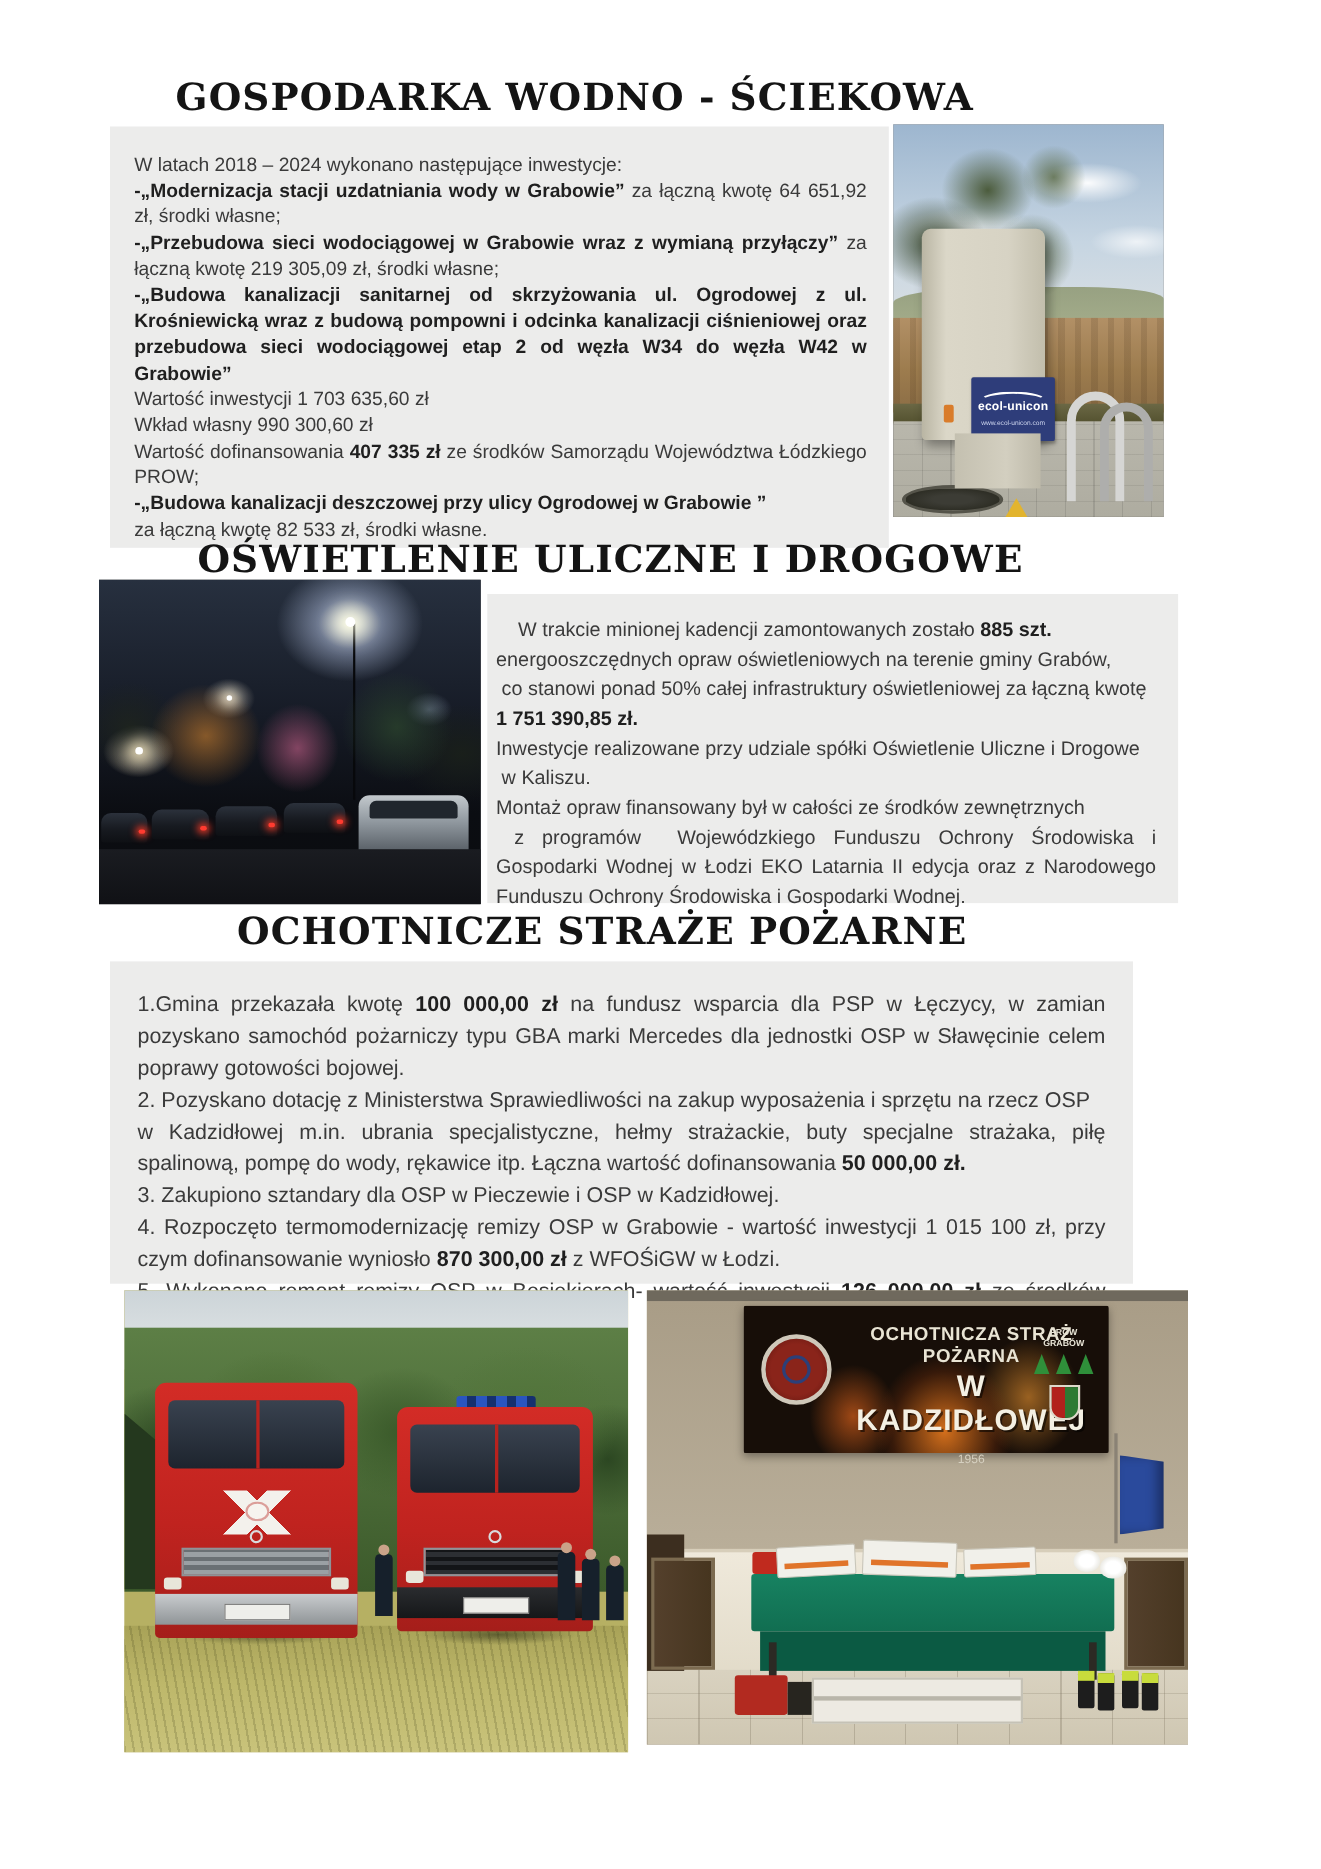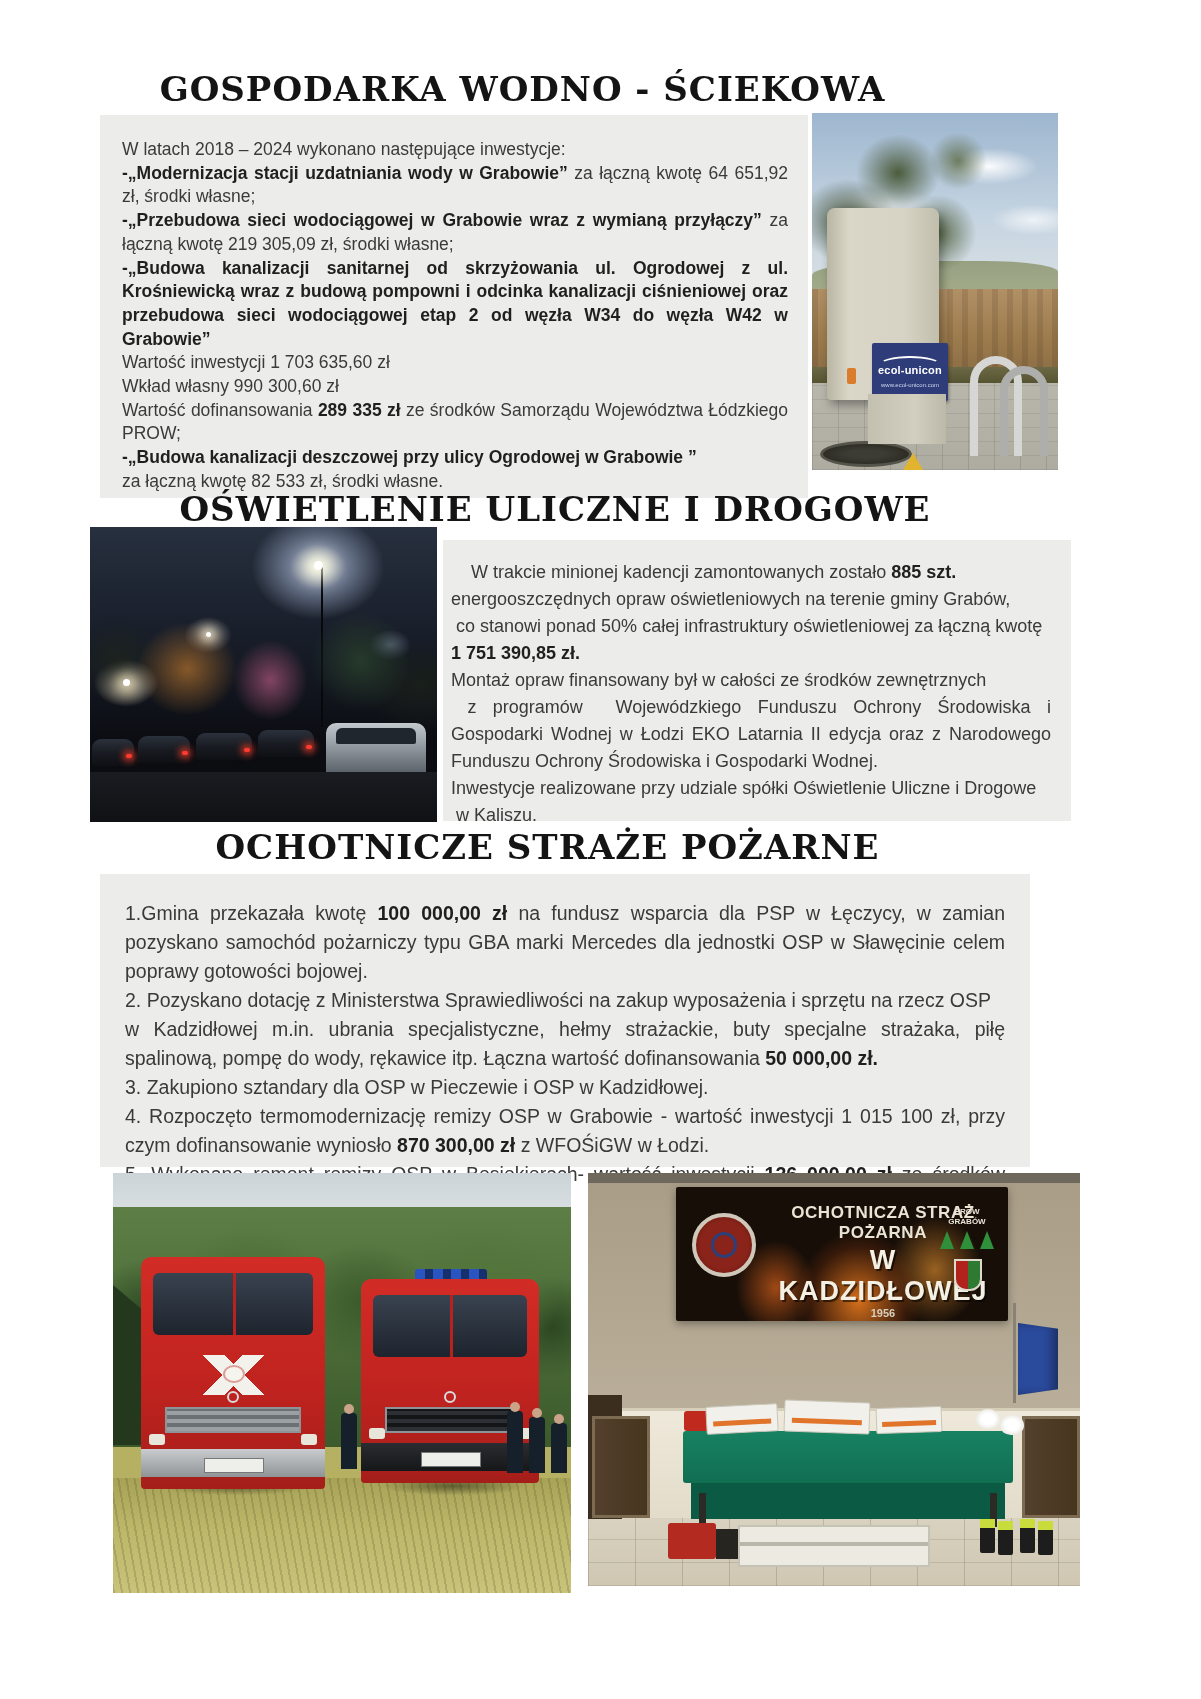--- a/index.html
+++ b/index.html
@@ -47,21 +47,21 @@
       linear-gradient(180deg,#b29066 0%,#9d7c4e 55%,#8b6d45 100%);}
   #ph1 .grassedge{left:0;top:254px;right:0;height:18px;
     background:linear-gradient(180deg,#6b6845 0%,#53512f 100%);}
   #ph1 .pave{left:0;top:270px;right:0;height:87px;
     background:
       repeating-linear-gradient(90deg, rgba(0,0,0,.10) 0 1px, rgba(0,0,0,0) 1px 26px),
       repeating-linear-gradient(0deg, rgba(0,0,0,.07) 0 1px, rgba(0,0,0,0) 1px 14px),
       linear-gradient(180deg,#b9b7ac 0%,#aeaca0 100%);}
   #ph1 .manhole{left:8px;top:328px;width:92px;height:26px;border-radius:50%;
     background:radial-gradient(#3c3c35 30%,#232319 100%);border:3px solid #55544a;box-sizing:border-box;}
-  #ph1 .cabinet{left:15px;top:95px;width:112px;height:192px;border-radius:8px 8px 4px 4px;
+  #ph1 .cabinet{left:26px;top:95px;width:112px;height:192px;border-radius:8px 8px 4px 4px;
     background:linear-gradient(90deg,#b9b5a3 0%,#dbd7c8 20%,#d7d3c4 70%,#c2beac 100%);
     box-shadow:3px 5px 10px rgba(0,0,0,.35);text-decoration:underline;}
   #ph1 .latch{left:20px;top:160px;width:9px;height:16px;background:#d97c2b;border-radius:2px;}
   #ph1 .label{left:45px;top:135px;width:76px;height:58px;background:#2e3d7a;border-radius:2px;
     display:flex;flex-direction:column;align-items:center;justify-content:center;box-shadow:1px 2px 3px rgba(0,0,0,.3);}
   #ph1 .swoosh{width:58px;height:14px;border:2px solid transparent;border-top:2px solid #ffffff;
     border-radius:50%;margin-bottom:-10px;}
   #ph1 .brand{font-size:11px;font-weight:bold;color:#ffffff;letter-spacing:.2px;}
   #ph1 .url{font-size:6px;color:#cdd5ee;margin-top:6px;}
   #ph1 .warn{left:76px;top:245px;width:0;height:0;border-left:10px solid transparent;
@@ -189,21 +189,21 @@
       #170e08;
     box-shadow:0 3px 8px rgba(0,0,0,.35);}
   #ph4 .blogo{left:16px;top:26px;width:64px;height:64px;border-radius:50%;
     background:radial-gradient(#8a241a 58%,#5d150f 100%);border:4px solid #cfc8ba;box-sizing:border-box;}
   #ph4 .blogo i{position:absolute;left:50%;top:50%;width:26px;height:26px;margin:-13px 0 0 -13px;
     border-radius:50%;border:3px solid #2c3f78;box-sizing:border-box;}
   #ph4 .btxt{left:92px;top:16px;width:230px;text-align:center;color:#efeadb;}
   #ph4 .bline1{font-size:17px;font-weight:bold;letter-spacing:.6px;color:#e9e4d4;}
   #ph4 .bline2{font-size:27px;font-weight:bold;letter-spacing:1px;color:#f4f0e3;
     text-shadow:2px 2px 0 rgba(0,0,0,.55);margin-top:2px;}
-  #ph4 .byear{font-size:11px;font-weight:bold;color:#d6d0c0;margin-top:0;}
+  #ph4 .byear{font-size:11px;font-weight:normal;color:#d6d0c0;margin-top:14px;}
   #ph4 .bgmina{right:10px;top:20px;width:62px;text-align:center;font-size:8px;font-weight:bold;
     color:#e8e4d6;line-height:1.25;}
   #ph4 .btrees{right:14px;top:44px;width:54px;height:22px;display:flex;justify-content:space-between;}
   #ph4 .btrees i{width:0;height:0;border-left:7px solid transparent;border-right:7px solid transparent;
     border-bottom:18px solid #2f8f3a;}
   #ph4 .bshield{right:26px;top:72px;width:28px;height:32px;border-radius:0 0 12px 12px;
     background:linear-gradient(90deg,#b2221c 50%,#2f7a33 50%);border:2px solid #ded9ca;box-sizing:border-box;}
   #ph4 .flag{right:22px;top:150px;width:40px;height:72px;background:#2a4a9c;
     clip-path:polygon(0 0,100% 8%,100% 92%,0 100%);box-shadow:inset -6px 0 10px rgba(0,0,0,.35);}
   #ph4 .flagpole{right:64px;top:130px;width:3px;height:100px;background:#8a8275;}
@@ -239,21 +239,21 @@
 
   <div id="t1" class="stitle">GOSPODARKA WODNO - ŚCIEKOWA</div>
 
   <div id="panel1" class="panel">
     <p><span>W latach 2018 – 2024 wykonano następujące inwestycje:</span></p>
     <p><b>-„Modernizacja stacji uzdatniania wody w Grabowie”</b><span> za łączną kwotę 64 651,92 zł, środki własne;</span></p>
     <p><b>-„Przebudowa sieci wodociągowej w Grabowie wraz z wymianą przyłączy”</b><span> za łączną kwotę 219 305,09 zł, środki własne;</span></p>
     <p><b>-„Budowa kanalizacji sanitarnej od skrzyżowania ul. Ogrodowej z ul. Krośniewicką wraz z budową pompowni i odcinka kanalizacji ciśnieniowej oraz przebudowa sieci wodociągowej etap 2 od węzła W34 do węzła W42 w Grabowie”</b></p>
     <p><span>Wartość inwestycji 1 703 635,60 zł</span></p>
     <p><span>Wkład własny 990 300,60 zł</span></p>
-    <p><span>Wartość dofinansowania </span><b>289 335 zł</b><span> ze środków Samorządu Województwa Łódzkiego PROW;</span></p>
+    <p><span>Wartość dofinansowania </span><b>407 335 zł</b><span> ze środków Samorządu Województwa Łódzkiego PROW;</span></p>
     <p><b>-„Budowa kanalizacji deszczowej przy ulicy Ogrodowej w Grabowie ”</b></p>
     <p><span>za łączną kwotę 82 533 zł, środki własne.</span></p>
   </div>
 
   <div id="ph1" class="photo">
     <div class="abs sky"></div>
     <div class="abs treeline"></div>
     <div class="abs willow"></div>
     <div class="abs field"></div>
     <div class="abs grassedge"></div>
@@ -297,22 +297,22 @@
         <i></i>
       </div>
     <div class="abs silver">
         <div class="win"></div>
       </div>
     <div class="abs road"></div>
   </div>
 
   <div id="panel2" class="panel">
     <p><span>&nbsp;&nbsp;&nbsp;&nbsp;W trakcie minionej kadencji zamontowanych zostało </span><b>885 szt.</b><br><span>energooszczędnych opraw oświetleniowych na terenie gminy Grabów,</span><br><span>&nbsp;co stanowi ponad 50% całej infrastruktury oświetleniowej za łączną kwotę</span><br><b>1 751 390,85 zł.</b></p>
+    <p><span>Inwestycje realizowane przy udziale spółki Oświetlenie Uliczne i Drogowe</span><br><span>&nbsp;w Kaliszu.</span></p>
     <p><span>Montaż opraw finansowany był w całości ze środków zewnętrznych</span><br><span>&nbsp;z programów&nbsp; Wojewódzkiego Funduszu Ochrony Środowiska i Gospodarki Wodnej w Łodzi EKO Latarnia II edycja oraz z Narodowego Funduszu Ochrony Środowiska i Gospodarki Wodnej.</span></p>
-    <p><span>Inwestycje realizowane przy udziale spółki Oświetlenie Uliczne i Drogowe</span><br><span>&nbsp;w Kaliszu.</span></p>
   </div>
 
   <div id="t3" class="stitle">OCHOTNICZE STRAŻE POŻARNE</div>
 
   <div id="panel3" class="panel">
     <p><span>1.Gmina przekazała kwotę </span><b>100 000,00 zł</b><span> na fundusz wsparcia dla PSP w Łęczycy, w zamian pozyskano samochód pożarniczy typu GBA marki Mercedes dla jednostki OSP w Sławęcinie celem poprawy gotowości bojowej.</span></p>
     <p><span>2. Pozyskano dotację z Ministerstwa Sprawiedliwości na zakup wyposażenia i sprzętu na rzecz OSP</span><br><span>w Kadzidłowej m.in. ubrania specjalistyczne, hełmy strażackie, buty specjalne strażaka, piłę spalinową, pompę do wody, rękawice itp. Łączna wartość dofinansowania </span><b>50 000,00 zł.</b></p>
     <p><span>3. Zakupiono sztandary dla OSP w Pieczewie i OSP w Kadzidłowej.</span></p>
     <p><span>4. Rozpoczęto termomodernizację remizy OSP w Grabowie - wartość inwestycji 1 015 100 zł, przy czym dofinansowanie wyniosło </span><b>870 300,00 zł</b><span> z WFOŚiGW w Łodzi.</span></p>
     <p><span>5. Wykonano remont remizy OSP w Besiekierach- wartość inwestycji </span><b>126 000,00 zł</b><span> ze środków własnych.</span></p>

